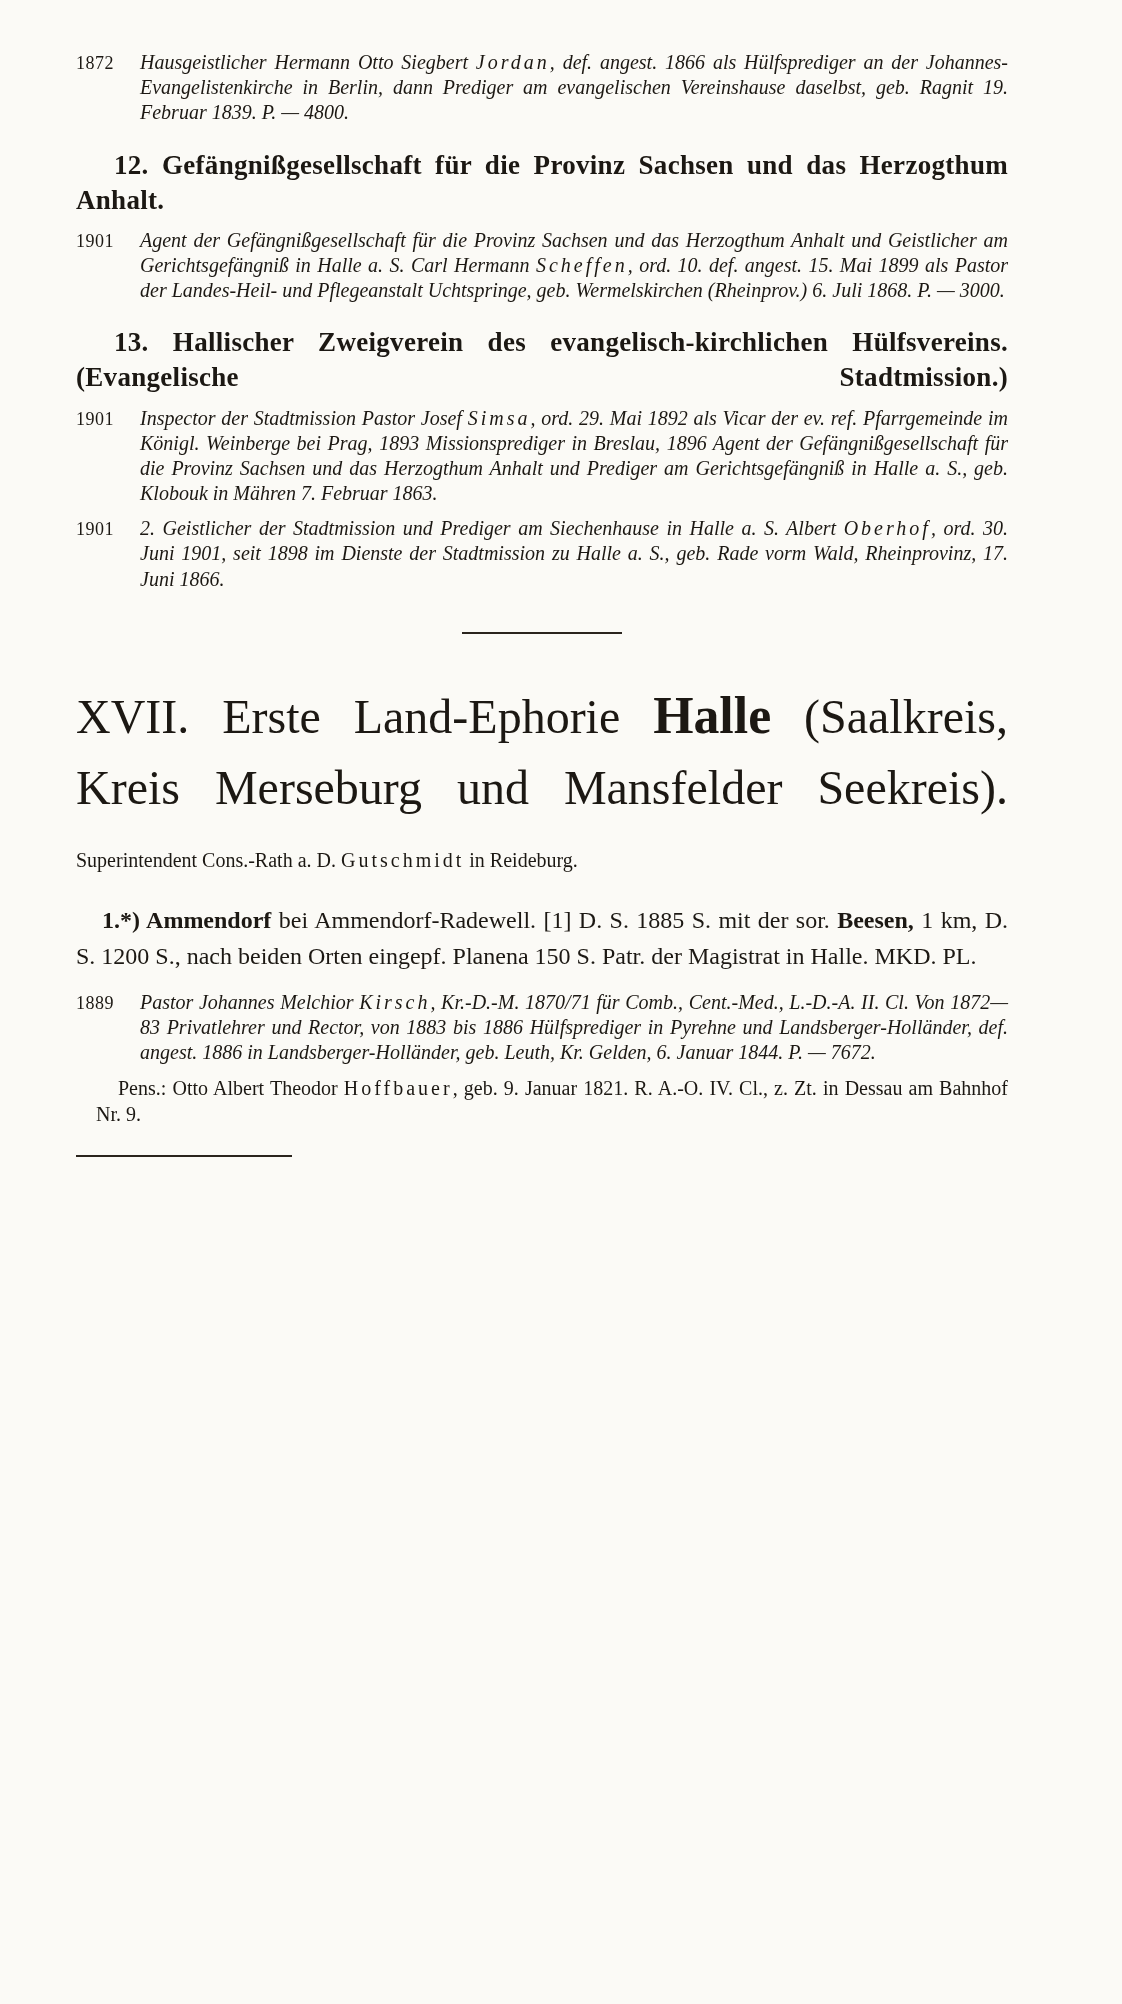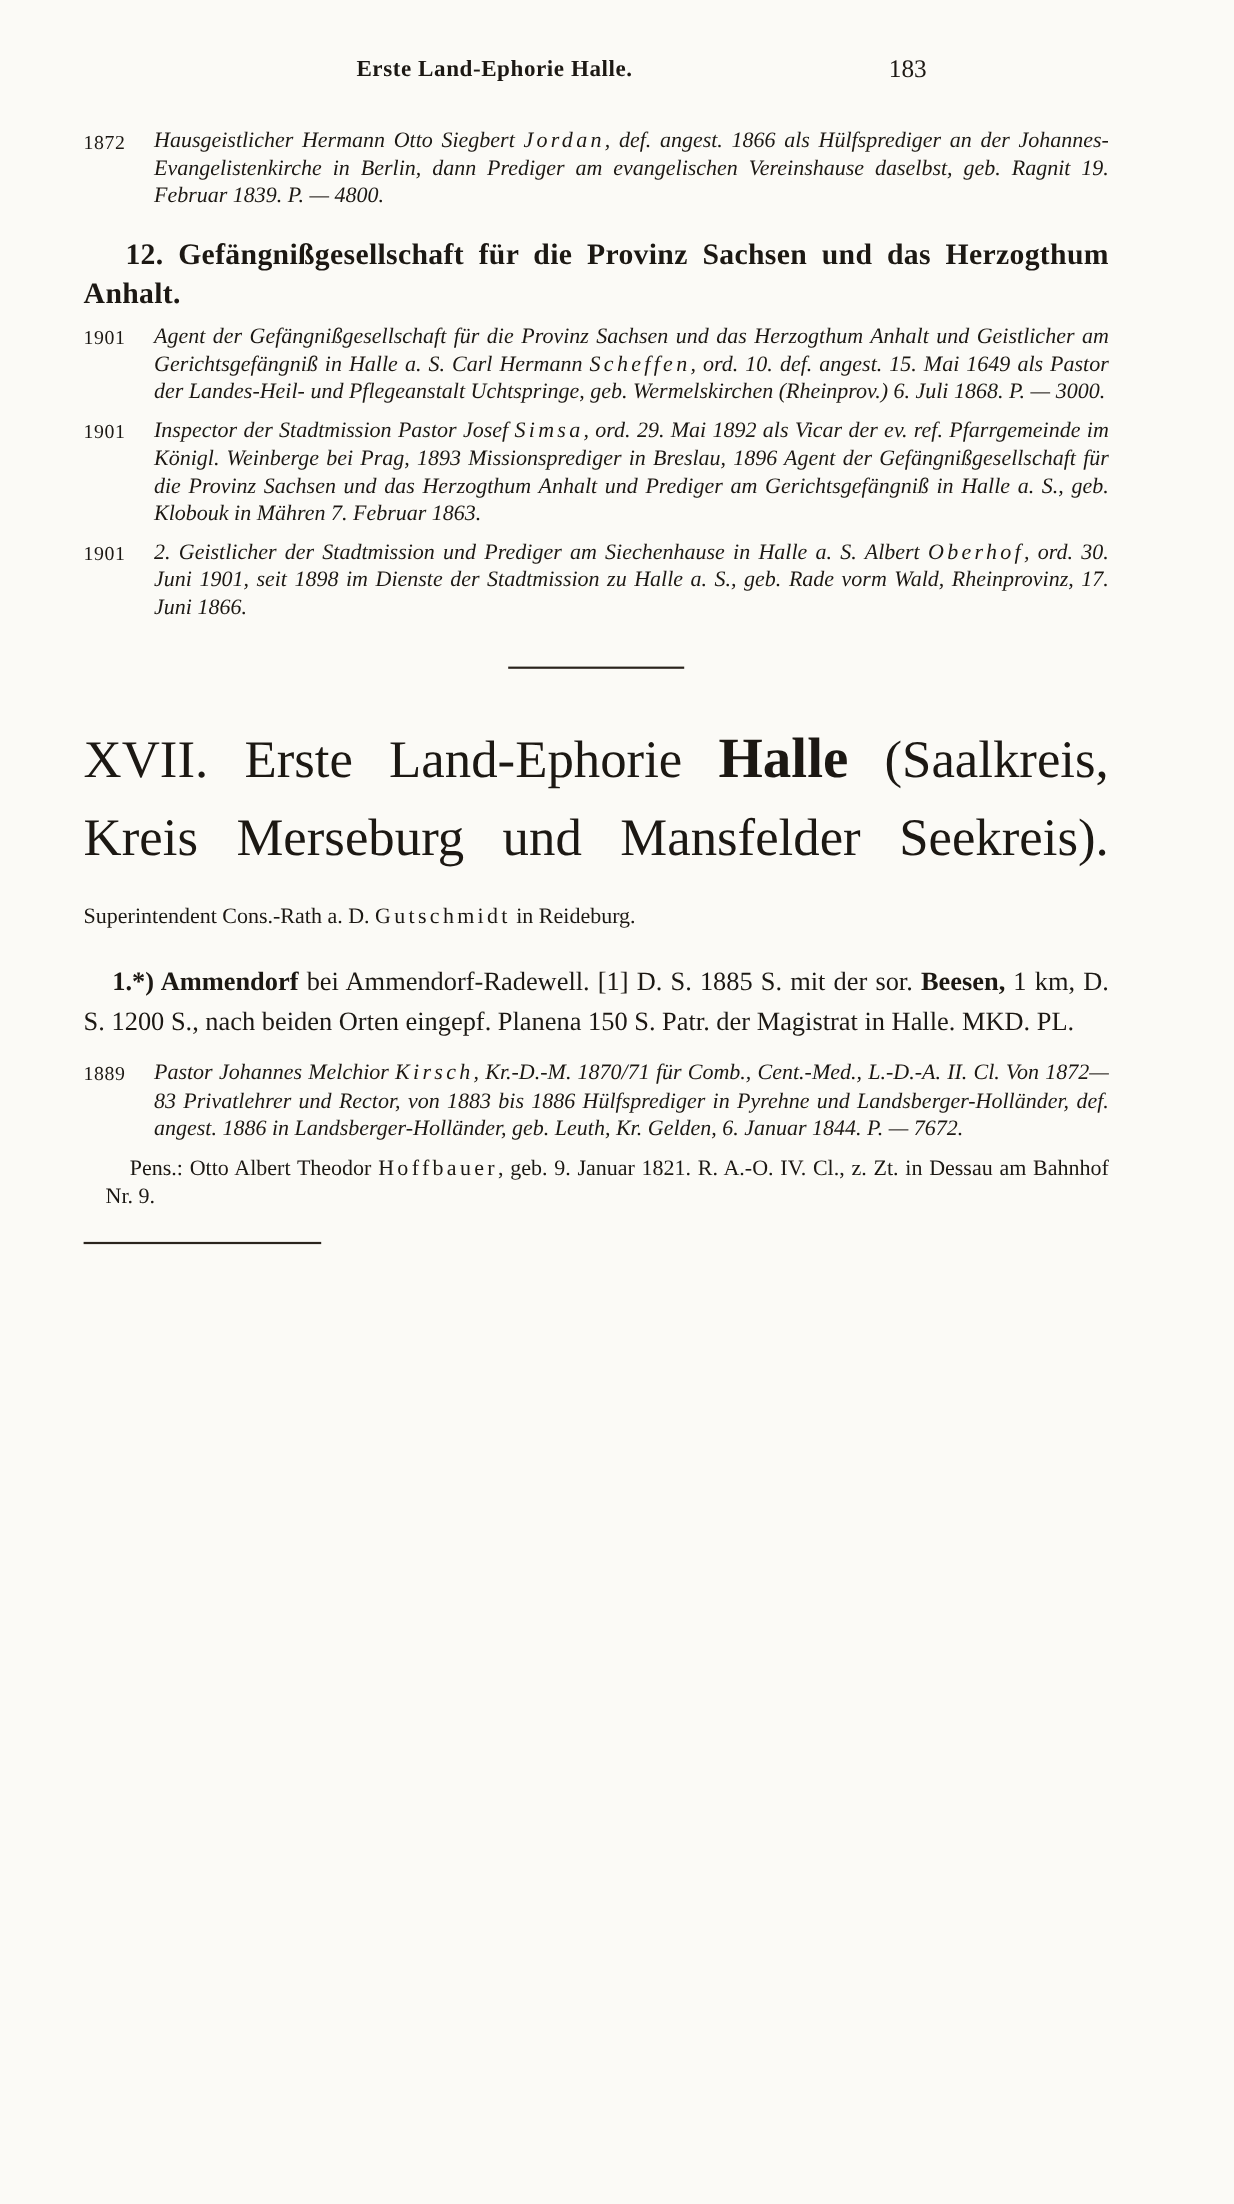--- a/index.html
+++ b/index.html
@@ -81,41 +81,38 @@
   .footnote {
     font-size: 19px; line-height: 1.42; text-align: justify;
     text-indent: 40px;
   }
 </style>
 </head>
 <body>
 
 <div class="page">
 
-  <header class="running-head">
-    <span class="running-title">Erste Land-Ephorie Halle.</span>
-    <span class="page-number">183</span>
-  </header>
 
   <section class="section">
     <div class="entry">
       <span class="entry-year">1872</span>
       <p class="entry-text"><span>Hausgeistlicher Hermann Otto Siegbert </span><span class="sp">Jordan</span><span>, def. angest. 1866 als Hülfsprediger an der Johannes-Evangelistenkirche in Berlin, dann Prediger am evangelischen Vereinshause daselbst, geb. Ragnit 19. Februar 1839. P. — 4800.</span></p>
     </div>
   </section>
 
   <section class="section">
     <h2 class="section-heading justified">12. Gefängnißgesellschaft für die Provinz Sachsen und das Herzogthum Anhalt.</h2>
     <div class="entry">
       <span class="entry-year">1901</span>
-      <p class="entry-text"><span>Agent der Gefängnißgesellschaft für die Provinz Sachsen und das Herzogthum Anhalt und Geistlicher am Gerichtsgefängniß in Halle a. S. Carl Hermann </span><span class="sp">Scheffen</span><span>, ord. 10. def. angest. 15. Mai 1649 als Pastor der Landes-Heil- und Pflegeanstalt Uchtspringe, geb. Wermelskirchen (Rheinprov.) 6. Juli 1868. P. — 3000.</span></p>
+      <p class="entry-text"><span>Agent der Gefängnißgesellschaft für die Provinz Sachsen und das Herzogthum Anhalt und Geistlicher am Gerichtsgefängniß in Halle a. S. Carl Hermann </span><span class="sp">Scheffen</span><span>, ord. 10. def. angest. 15. Mai 1899 als Pastor der Landes-Heil- und Pflegeanstalt Uchtspringe, geb. Wermelskirchen (Rheinprov.) 6. Juli 1868. P. — 3000.</span></p>
     </div>
   </section>
 
   <section class="section">
+    <h2 class="section-heading justified justify-last">13. Hallischer Zweigverein des evangelisch-kirchlichen Hülfsvereins. (Evangelische Stadtmission.)</h2>
     <div class="entry">
       <span class="entry-year">1901</span>
       <p class="entry-text"><span>Inspector der Stadtmission Pastor Josef </span><span class="sp">Simsa</span><span>, ord. 29. Mai 1892 als Vicar der ev. ref. Pfarrgemeinde im Königl. Weinberge bei Prag, 1893 Missionsprediger in Breslau, 1896 Agent der Gefängnißgesellschaft für die Provinz Sachsen und das Herzogthum Anhalt und Prediger am Gerichtsgefängniß in Halle a. S., geb. Klobouk in Mähren 7. Februar 1863.</span></p>
     </div>
     <div class="entry">
       <span class="entry-year">1901</span>
       <p class="entry-text"><span>2. Geistlicher der Stadtmission und Prediger am Siechenhause in Halle a. S. Albert </span><span class="sp">Oberhof</span><span>, ord. 30. Juni 1901, seit 1898 im Dienste der Stadtmission zu Halle a. S., geb. Rade vorm Wald, Rheinprovinz, 17. Juni 1866.</span></p>
     </div>
   </section>
 

